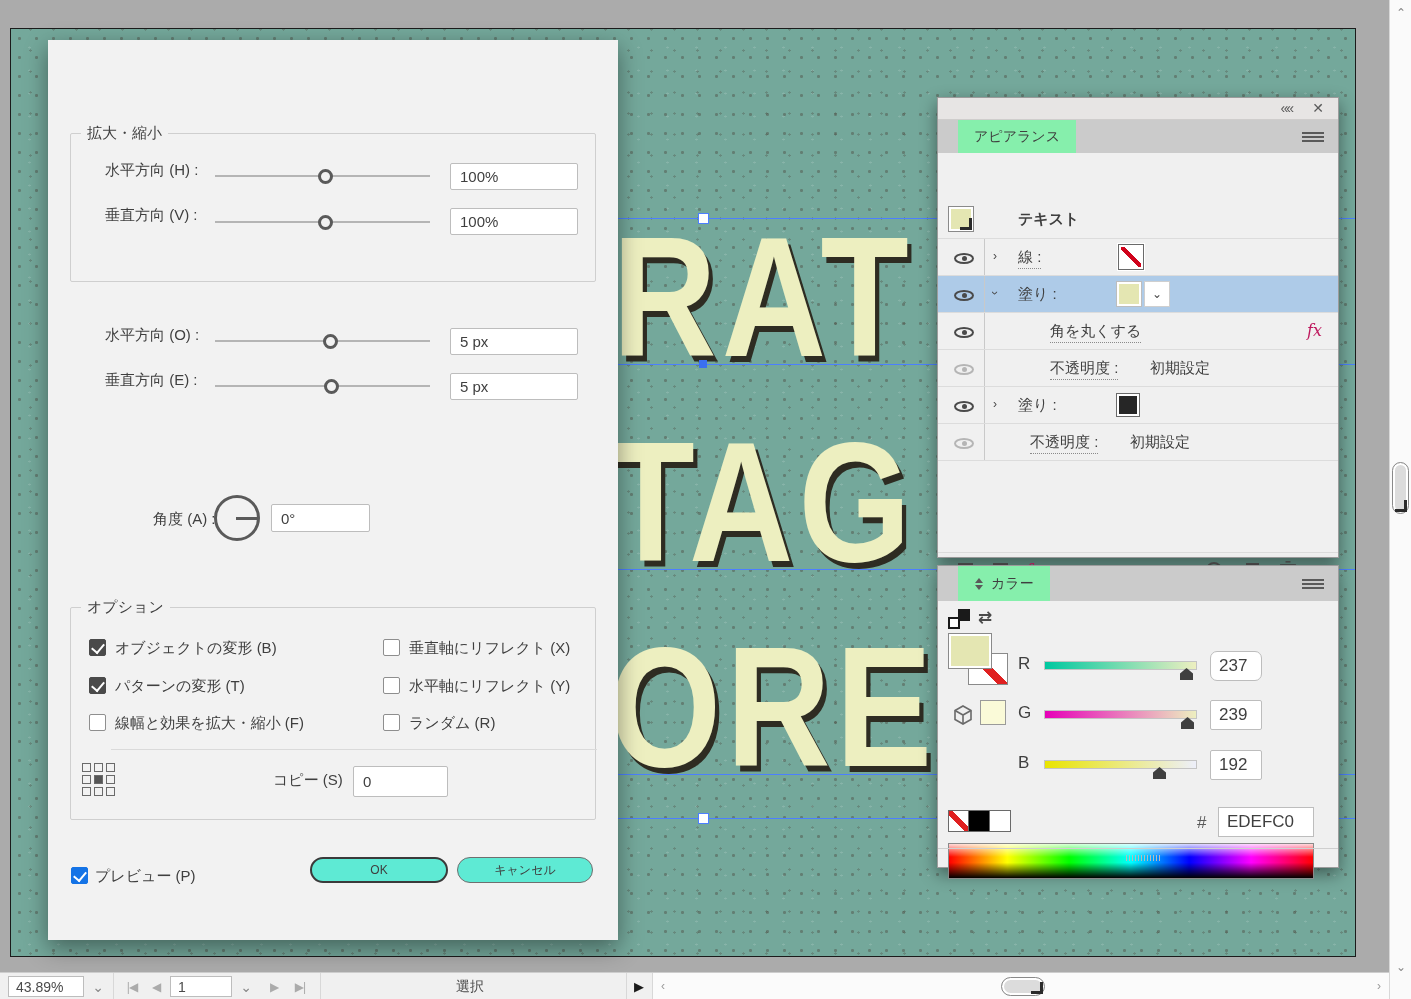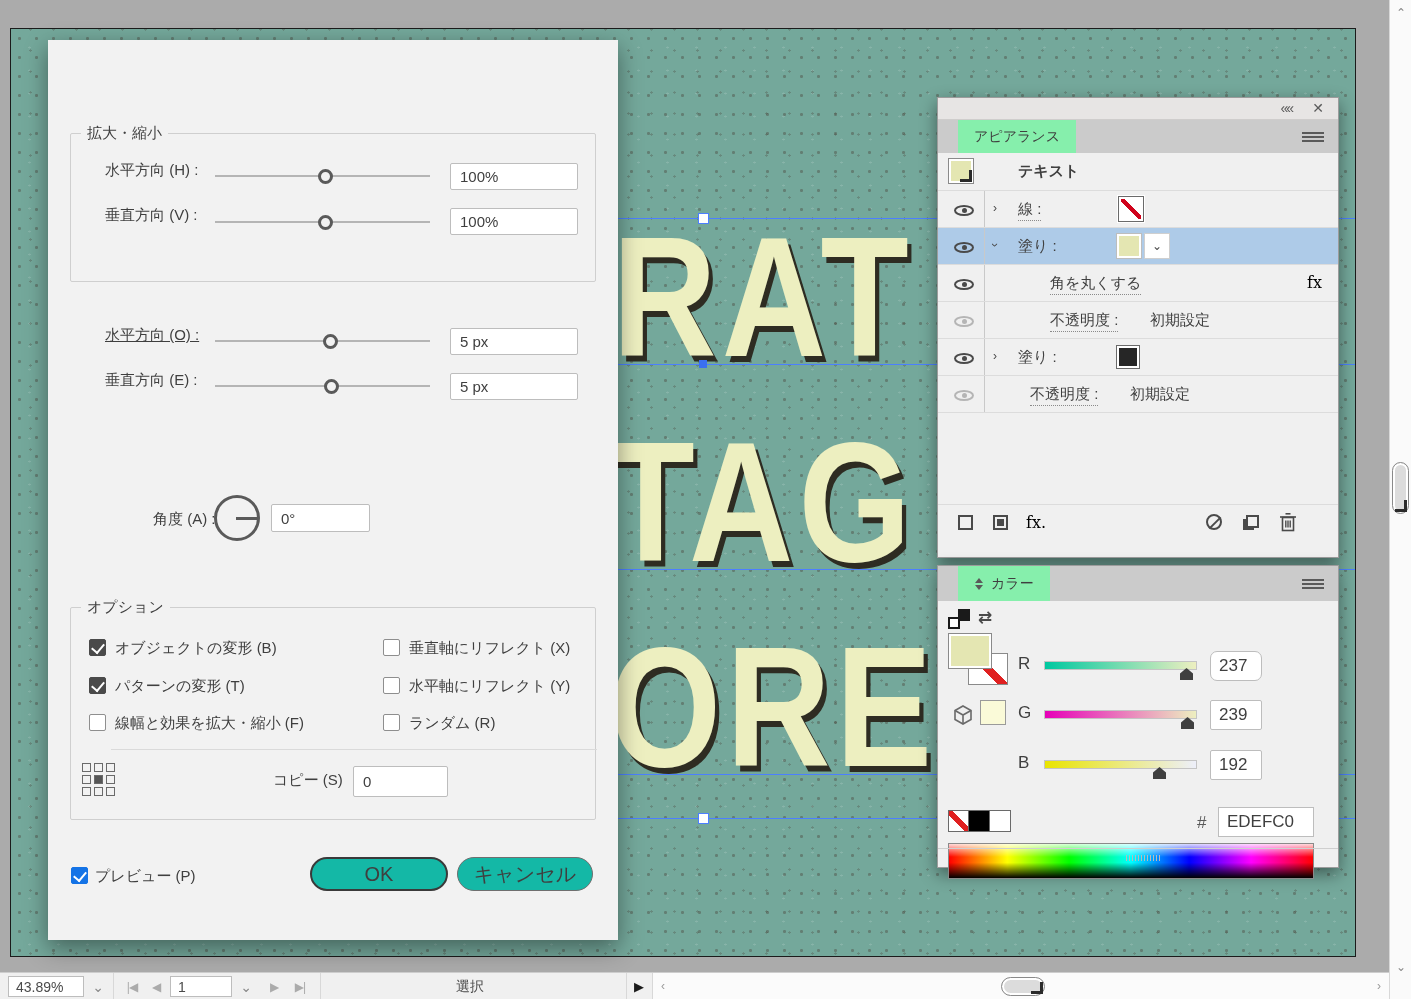--- a/index.html
+++ b/index.html
@@ -49,22 +49,22 @@
   .checkbox.checked { background:#4A4A4A; border-color:#4A4A4A; }
   .checkbox.checked-blue { background:#1473E6; border-color:#1473E6; }
   .checkbox.checked::after, .checkbox.checked-blue::after { content:""; position:absolute; left:4px; top:1px;
     width:6px; height:10px; border:solid #fff; border-width:0 2px 2px 0; transform:rotate(40deg); }
   .cb-label { position:absolute; font-size:15px; color:#3f3f3f; white-space:nowrap; }
   .opt-divider { position:absolute; left:40px; top:141px; width:486px; height:1px; background:#DADADA; }
   .ref-grid { position:absolute; left:11px; top:155px; display:grid; grid-template-columns:repeat(3,9px);
     grid-template-rows:repeat(3,9px); gap:3px; }
   .ref-grid span { border:1px solid #6a6a6a; background:#F2F2F2; }
   .ref-grid span.center { background:#555; }
-  .btn-pill { position:absolute; height:34px; border-radius:20px; background:#14b8a6; display:flex;
-    align-items:center; justify-content:center; font-size:20px; color:#3f3f3f; }
+  .btn-pill { position:absolute; height:26px; border-radius:20px; background:#5eead4; display:flex;
+    align-items:center; justify-content:center; font-size:12px; color:#3f3f3f; }
   .btn-ok { left:262px; top:817px; width:138px; border:2px solid #3a3a3a; }
   .btn-cancel { left:409px; top:817px; width:136px; border:1px solid #6f6f6f; }
 
   
   .panel { position:absolute; left:937px; width:402px; background:#F0F0F0;
     border:1px solid #9c9c9c; box-shadow:0 6px 16px rgba(0,0,0,.45); z-index:50; }
   .panel-topstrip { position:relative; height:22px; background:#E7E5E4; border-bottom:1px solid #CFCDCC; }
   .strip-btn { position:absolute; top:2px; font-size:14px; color:#5a5a5a; cursor:default; }
   .collapse-btn { right:46px; letter-spacing:-2px; }
   .close-btn { right:14px; }
@@ -91,21 +91,21 @@
     border:3px solid #2a2a2a; border-top:none; border-left:none; }
   .swatch-none { position:absolute; width:26px; height:26px; background:#fff; border:1px solid #6a6a6a;
     box-shadow:inset 0 0 0 2px #fff, 0 0 0 1px #fff;
     background-image:linear-gradient(45deg, transparent 44%, #D0021B 44%, #D0021B 58%, transparent 58%); }
   .swatch-cream { position:absolute; width:26px; height:26px; background:#E4E6B2; border:1px solid #bdbdbd;
     box-shadow:inset 0 0 0 2px #fff; }
   .swatch-black { position:absolute; width:24px; height:24px; background:#262626; border:1px solid #6a6a6a;
     box-shadow:inset 0 0 0 2px #fff; }
   .dd-box { position:absolute; width:26px; height:26px; background:#fff; border:1px solid #cfcfcf;
     display:flex; align-items:center; justify-content:center; font-size:12px; color:#4a4a4a; }
-  .fx { font-family:"DejaVu Serif","Liberation Serif",serif; font-size:16px; color:#000000; }
+  .fx { font-family:"DejaVu Serif","Liberation Serif",serif; font-style:italic; font-size:16px; color:#be185d; }
   .ap-toolbar { position:relative; height:36px; }
   .tb-sq { position:absolute; top:10px; width:15px; height:15px; border:2px solid #4a4a4a; background:transparent; }
   .tb-sq.filled::after { content:""; position:absolute; left:2px; top:2px; right:2px; bottom:2px; background:#4a4a4a; }
   .tb-fx { position:absolute; top:8px; }
   .tb-nosign { position:absolute; top:9px; width:16px; height:16px; border:2px solid #4a4a4a; border-radius:50%; }
   .tb-nosign::after { content:""; position:absolute; left:-1px; top:6px; width:16px; height:2px; background:#4a4a4a;
     transform:rotate(-45deg); }
   .tb-dup { position:absolute; top:10px; width:16px; height:15px; }
   .tb-dup::before { content:""; position:absolute; left:0; bottom:0; width:11px; height:11px; background:#4a4a4a; }
   .tb-dup::after { content:""; position:absolute; right:0; top:0; width:9px; height:9px; border:2px solid #4a4a4a; background:#F0F0F0; }
@@ -192,21 +192,21 @@
   </div>
   <div class="fld-label" style="left:57px; top:121px;">水平方向 (H) :</div>
   <div class="slider-track" style="left:167px; top:135px;"></div>
   <div class="slider-knob" style="left:270px; top:129px;"></div>
   <div class="txt-input" style="left:402px; top:123px; width:128px; height:27px;">100%</div>
   <div class="fld-label" style="left:57px; top:166px;">垂直方向 (V) :</div>
   <div class="slider-track" style="left:167px; top:181px;"></div>
   <div class="slider-knob" style="left:270px; top:175px;"></div>
   <div class="txt-input" style="left:402px; top:168px; width:128px; height:27px;">100%</div>
 
-  <div class="fld-label" style="left:57px; top:286px;text-decoration:underline;">水平方向 (O) :</div>
+  <div class="fld-label" style="left:57px; top:286px;">水平方向 (O) :</div>
   <div class="slider-track" style="left:167px; top:300px;"></div>
   <div class="slider-knob" style="left:275px; top:294px;"></div>
   <div class="txt-input" style="left:402px; top:288px; width:128px; height:27px;">5 px</div>
   <div class="fld-label" style="left:57px; top:331px;">垂直方向 (E) :</div>
   <div class="slider-track" style="left:167px; top:345px;"></div>
   <div class="slider-knob" style="left:276px; top:339px;"></div>
   <div class="txt-input" style="left:402px; top:333px; width:128px; height:27px;">5 px</div>
 
   <div class="fld-label" style="left:105px; top:470px;">角度 (A) :</div>
   <div class="dial" style="left:166px; top:455px;"></div>
@@ -251,21 +251,21 @@
 <div class="panel" style="top:97px; height:461px;">
   <div class="panel-topstrip">
     <div class="strip-btn collapse-btn">««</div>
     <div class="strip-btn close-btn">✕</div>
   </div>
   <div class="tabstrip">
     <div class="tab-active">アピアランス</div>
     <div class="menu-icon"></div>
   </div>
 
-  <div class="ap-row" style="height:38px;">
+  <div class="ap-row" style="height:38px;margin-top:48px;">
     <div class="thumb"></div>
     <div class="ap-label" style="left:80px; font-weight:bold;">テキスト</div>
   </div>
   <div class="ap-row">
     <div class="ap-col-div"></div>
     <span class="eye"></span>
     <span class="tw">›</span>
     <div class="ap-label dotted" style="left:80px;">線 :</div>
     <div class="swatch-none" style="left:180px; top:5px;"></div>
   </div>

